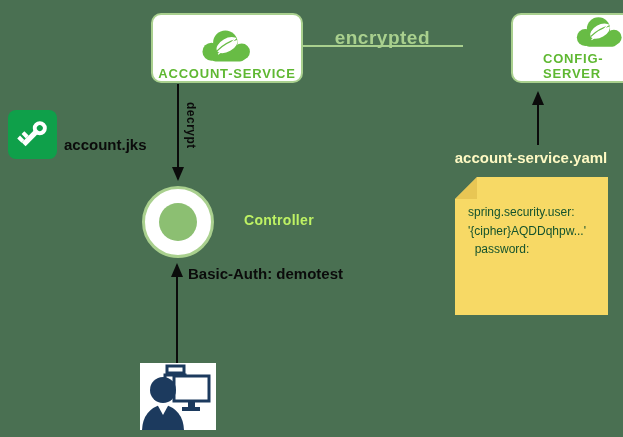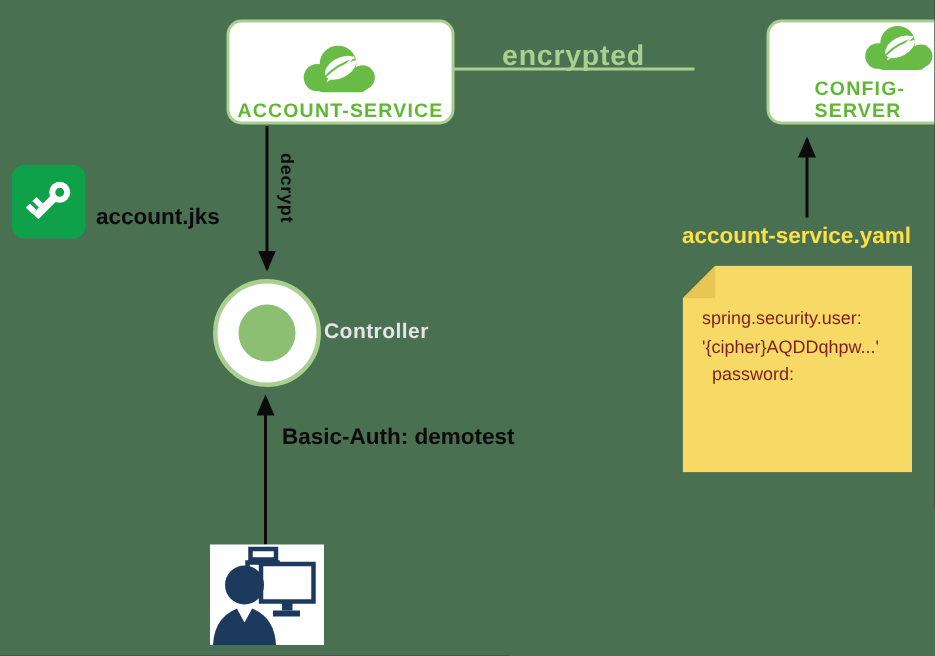--- a/index.html
+++ b/index.html
@@ -38,66 +38,66 @@
   .edge-label-encrypted{
     position:absolute;left:290px;top:27px;width:140px;
     text-align:right;color:#A9D08E;font-weight:bold;font-size:19px;letter-spacing:0.5px;
   }
   .edge-label-decrypt{
     position:absolute;left:184px;top:102px;
     writing-mode:vertical-rl;
     color:#0b0b0b;font-weight:bold;font-size:12px;letter-spacing:0.5px;
   }
   .edge-label-basic{
-    position:absolute;left:188px;top:283px;
+    position:absolute;left:188px;top:265px;
     color:#0b0b0b;font-weight:bold;font-size:15px;
   }
   
   .controller-circle{
     position:absolute;left:142px;top:186px;width:72px;height:72px;
     background:#fff;border:3px solid #A9D08E;border-radius:50%;
     box-sizing:border-box;
     display:flex;align-items:center;justify-content:center;
   }
   .controller-core{
     width:38px;height:38px;border-radius:50%;background:#8CBF72;
   }
   .controller-label{
-    position:absolute;left:216px;top:212px;
-    color:#e5e5e5;font-weight:bold;font-size:14px;letter-spacing:0.3px;
+    position:absolute;left:244px;top:212px;
+    color:#bef264;font-weight:bold;font-size:14px;letter-spacing:0.3px;
   }
   
   .key-badge{
     position:absolute;left:8px;top:110px;width:49px;height:49px;
     background:#0FA04A;border-radius:8px;
     display:flex;align-items:center;justify-content:center;
   }
   .keystore-label{
     position:absolute;left:64px;top:136px;
     color:#0b0b0b;font-weight:bold;font-size:15px;
   }
   
   .yaml-label{
     position:absolute;left:450px;top:149px;width:162px;text-align:center;
-    color:#fde047;font-weight:bold;font-size:15px;
+    color:#fef9c3;font-weight:bold;font-size:15px;
   }
   .sticky-note{
     position:absolute;left:455px;top:177px;width:153px;height:138px;
     background:#F7D965;
     clip-path:polygon(22px 0, 100% 0, 100% 100%, 0 100%, 0 22px);
     box-sizing:border-box;
   }
   .note-fold{
     position:absolute;left:0;top:0;width:22px;height:22px;
     background:#E8C654;
     clip-path:polygon(100% 0, 0 100%, 100% 100%);
   }
   .note-body{
     position:absolute;left:13px;top:26px;right:6px;
-    color:#7f1d1d;font-size:12px;line-height:1.55;
+    color:#14532d;font-size:12px;line-height:1.55;
     white-space:pre;
   }
   
   .user-badge{
     position:absolute;left:140px;top:363px;width:76px;height:67px;
     background:#ffffff;
     display:flex;align-items:flex-end;justify-content:center;
   }
 </style>
 </head>

